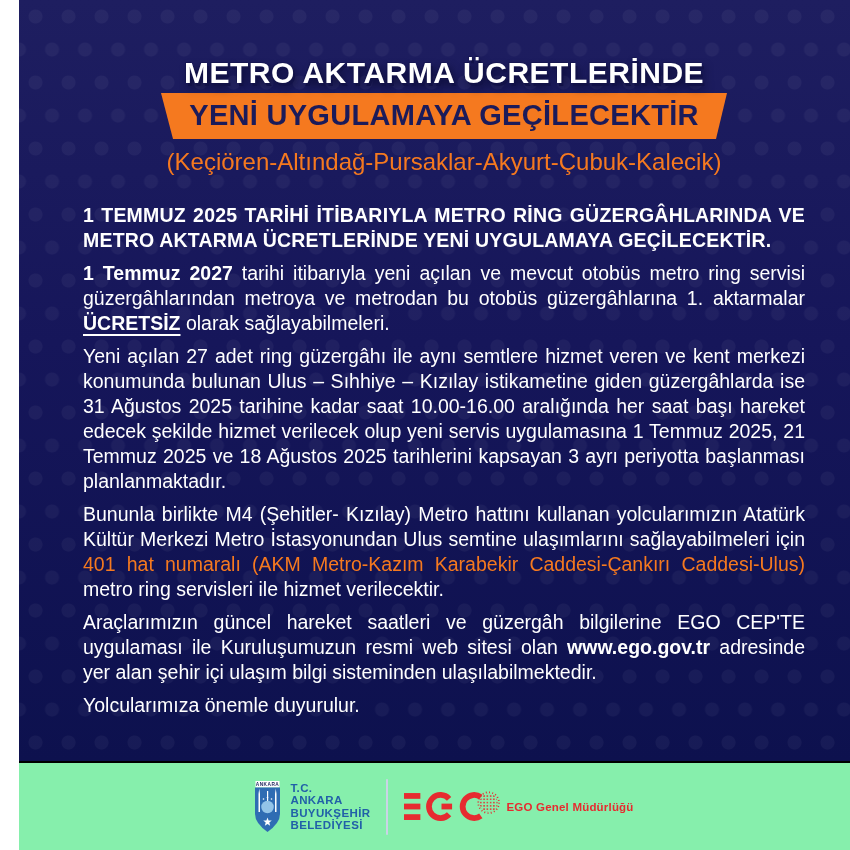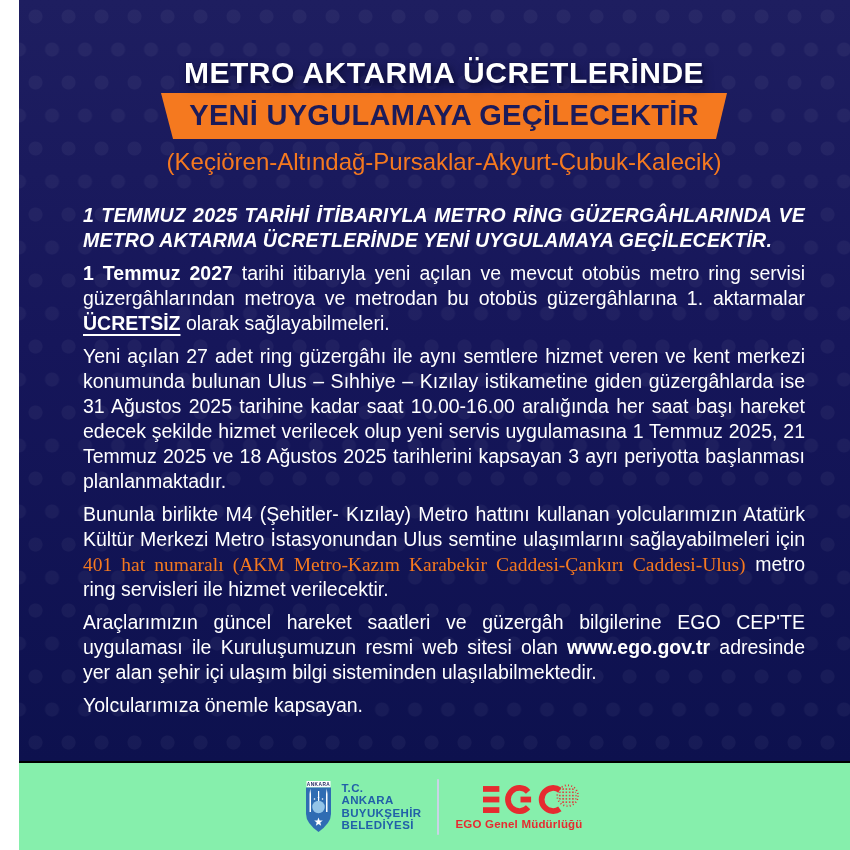--- a/index.html
+++ b/index.html
@@ -56,37 +56,37 @@
     width:722px;
     margin:27px auto 0;
     color:#ffffff;
     font-size:19.5px; line-height:25px;
     text-align:justify;
   }
   .content p { margin:0 0 8px; }
   .content p.no-justify { text-align:left; }
   .content .b { font-weight:bold; }
   .content .u { text-decoration:underline; text-underline-offset:4px; text-decoration-thickness:2px; }
-  .lead { font-weight:bold; letter-spacing:0.2px;font-style:italic; }
+  .lead { font-weight:bold; letter-spacing:0.2px; }
 
   .footer {
     height:89px; background:#86efac;
     display:flex; align-items:center; justify-content:center;
     border-top:2px solid #000000;
   }
   .muni { display:flex; align-items:center; gap:9px; }
   .muni-text {
     color:#2160a8; font-weight:bold;
     font-size:11.5px; line-height:12.5px; letter-spacing:0.4px;
   }
   .f-divider {
     width:2px; height:56px; background:#c9d4e6; border-radius:1px;
     margin:0 16px;
   }
-  .ego { display:flex; flex-direction:column; align-items:flex-end; gap:2px; }
+  .ego { display:flex; flex-direction:row; align-items:center; gap:2px; }
   .ego-caption { color:#e62b30; font-weight:bold; font-size:11.5px; letter-spacing:0.2px; }
 </style>
 </head>
 <body>
 
 <div class="poster">
 
   <div class="main">
 
     <div class="title1">METRO AKTARMA ÜCRETLERİNDE</div>
@@ -94,23 +94,23 @@
     <div class="banner">
       <span>YENİ UYGULAMAYA GEÇİLECEKTİR</span>
     </div>
 
     <div class="subtitle">(Keçiören-Altındağ-Pursaklar-Akyurt-Çubuk-Kalecik)</div>
 
     <div class="content">
       <p class="lead"><span class="b">1 TEMMUZ 2025 TARİHİ İTİBARIYLA METRO RİNG GÜZERGÂHLARINDA VE METRO AKTARMA ÜCRETLERİNDE YENİ UYGULAMAYA GEÇİLECEKTİR.</span></p>
       <p><span class="b">1 Temmuz 2027</span><span> tarihi itibarıyla yeni açılan ve mevcut otobüs metro ring servisi güzergâhlarından metroya ve metrodan bu otobüs güzergâhlarına 1. aktarmalar </span><span class="b u">ÜCRETSİZ</span><span> olarak sağlayabilmeleri.</span></p>
       <p><span>Yeni açılan 27 adet ring güzergâhı ile aynı semtlere hizmet veren ve kent merkezi konumunda bulunan Ulus – Sıhhiye – Kızılay istikametine giden güzergâhlarda ise 31 Ağustos 2025 tarihine kadar saat 10.00-16.00 aralığında her saat başı hareket edecek şekilde hizmet verilecek olup yeni servis uygulamasına 1 Temmuz 2025, 21 Temmuz 2025 ve 18 Ağustos 2025 tarihlerini kapsayan 3 ayrı periyotta başlanması planlanmaktadır.</span></p>
-      <p><span>Bununla birlikte M4 (Şehitler- Kızılay) Metro hattını kullanan yolcularımızın Atatürk Kültür Merkezi Metro İstasyonundan Ulus semtine ulaşımlarını sağlayabilmeleri için </span><span style="color: rgb(245, 121, 31); font-family: Liberation Serif, serif;">401 hat numaralı (AKM Metro-Kazım Karabekir Caddesi-Çankırı Caddesi-Ulus)</span><span> metro ring servisleri ile hizmet verilecektir.</span></p>
+      <p><span>Bununla birlikte M4 (Şehitler- Kızılay) Metro hattını kullanan yolcularımızın Atatürk Kültür Merkezi Metro İstasyonundan Ulus semtine ulaşımlarını sağlayabilmeleri için </span><span style="color: rgb(245, 121, 31);">401 hat numaralı (AKM Metro-Kazım Karabekir Caddesi-Çankırı Caddesi-Ulus)</span><span> metro ring servisleri ile hizmet verilecektir.</span></p>
       <p><span>Araçlarımızın güncel hareket saatleri ve güzergâh bilgilerine EGO CEP'TE uygulaması ile Kuruluşumuzun resmi web sitesi olan </span><span class="b">www.ego.gov.tr</span><span> adresinde yer alan şehir içi ulaşım bilgi sisteminden ulaşılabilmektedir.</span></p>
-      <p class="no-justify"><span>Yolcularımıza önemle kapsayan.</span></p>
+      <p class="no-justify"><span>Yolcularımıza önemle duyurulur.</span></p>
     </div>
 
   </div>
 
   <div class="footer">
 
     <div class="muni">
       <svg width="27" height="52" viewBox="0 0 54 104">
         <rect x="3" y="0" width="48" height="13" fill="#ffffff"></rect>
         <text x="27" y="10" text-anchor="middle" font-size="9.5" font-weight="bold" fill="#232a60" letter-spacing="1" font-family="Liberation Sans, sans-serif">ANKARA</text>

